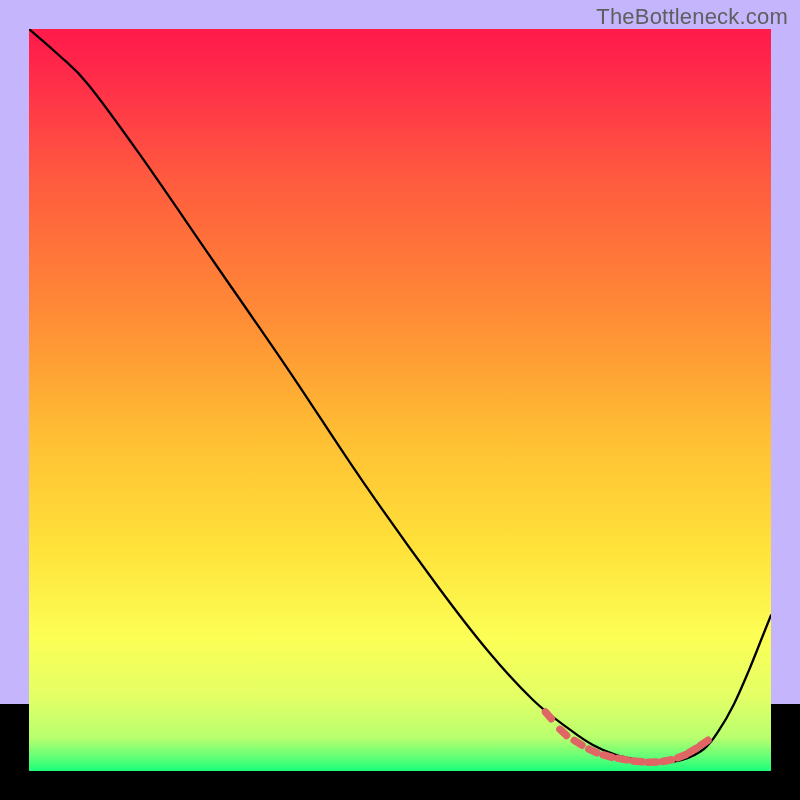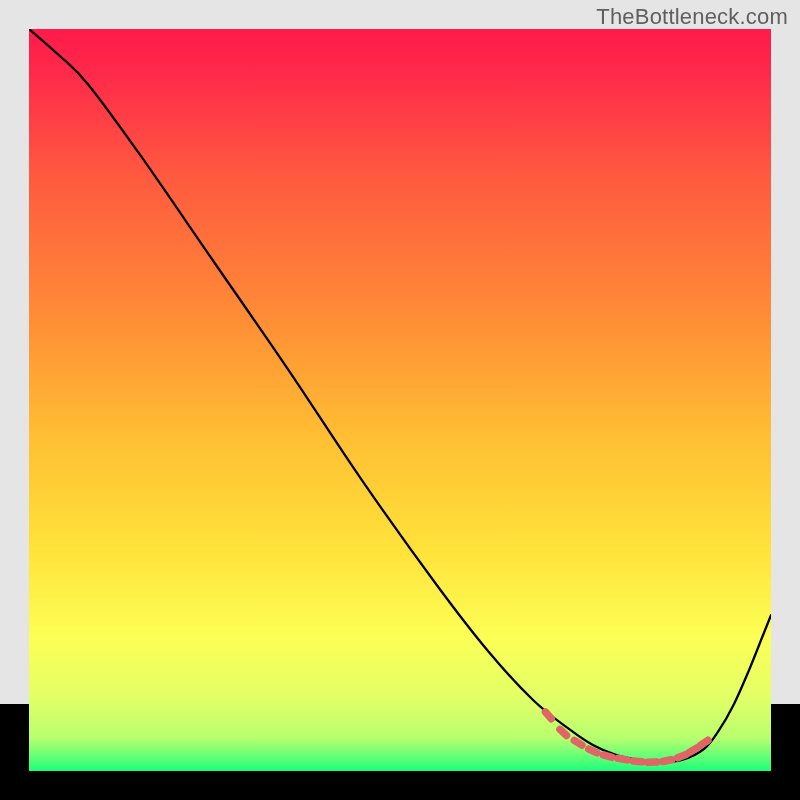--- a/index.html
+++ b/index.html
@@ -8,21 +8,21 @@
     width: 800px;
     height: 800px;
     background: #000000;
     overflow: hidden;
     font-family: Arial, Helvetica, sans-serif;
   }
   .frame {
     position: relative;
     width: 800px;
     height: 704px;
-    background: #e5e5e5;
+    background: #c4b5fd;
   }
   .watermark {
     position: absolute;
     top: 4px;
     right: 12px;
     color: #5f5f5f;
     font-size: 22px;
     font-weight: 500;
     letter-spacing: 0.2px;
     z-index: 10;

